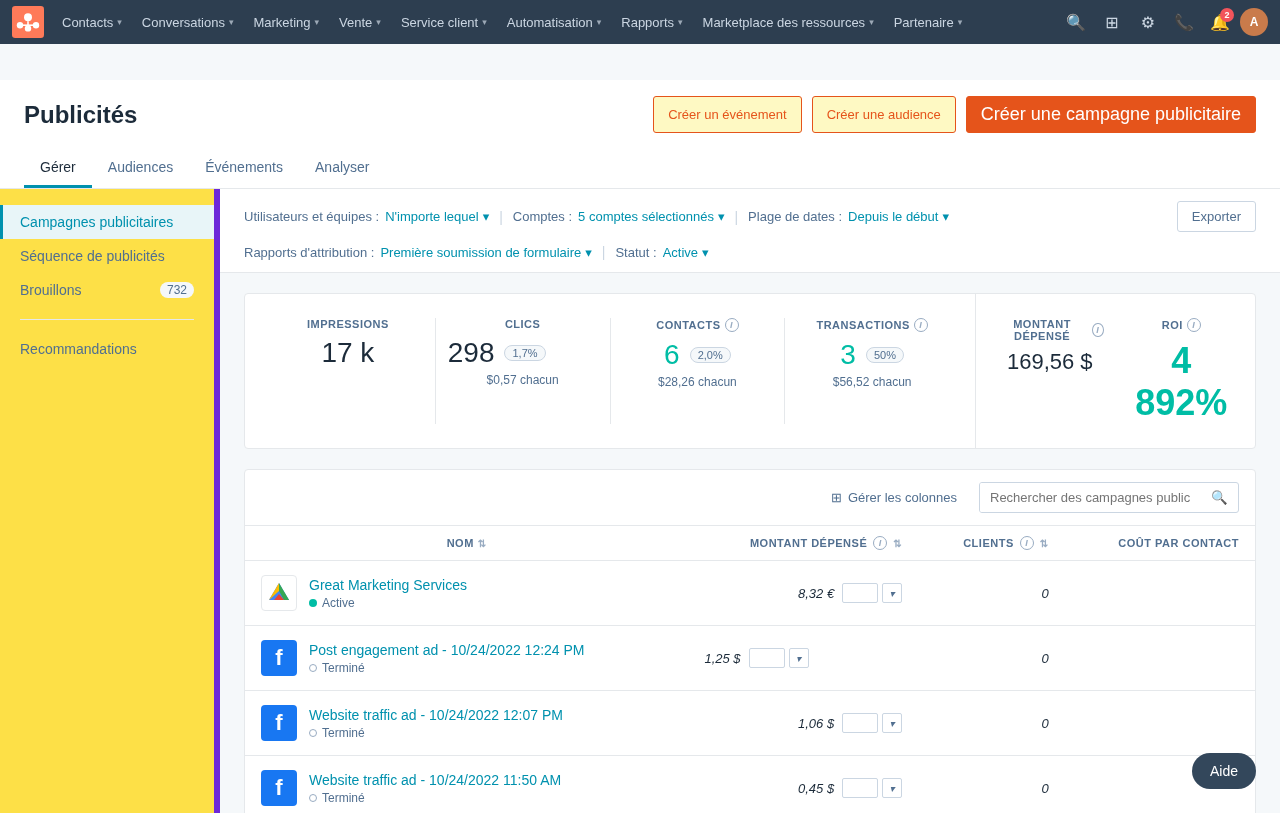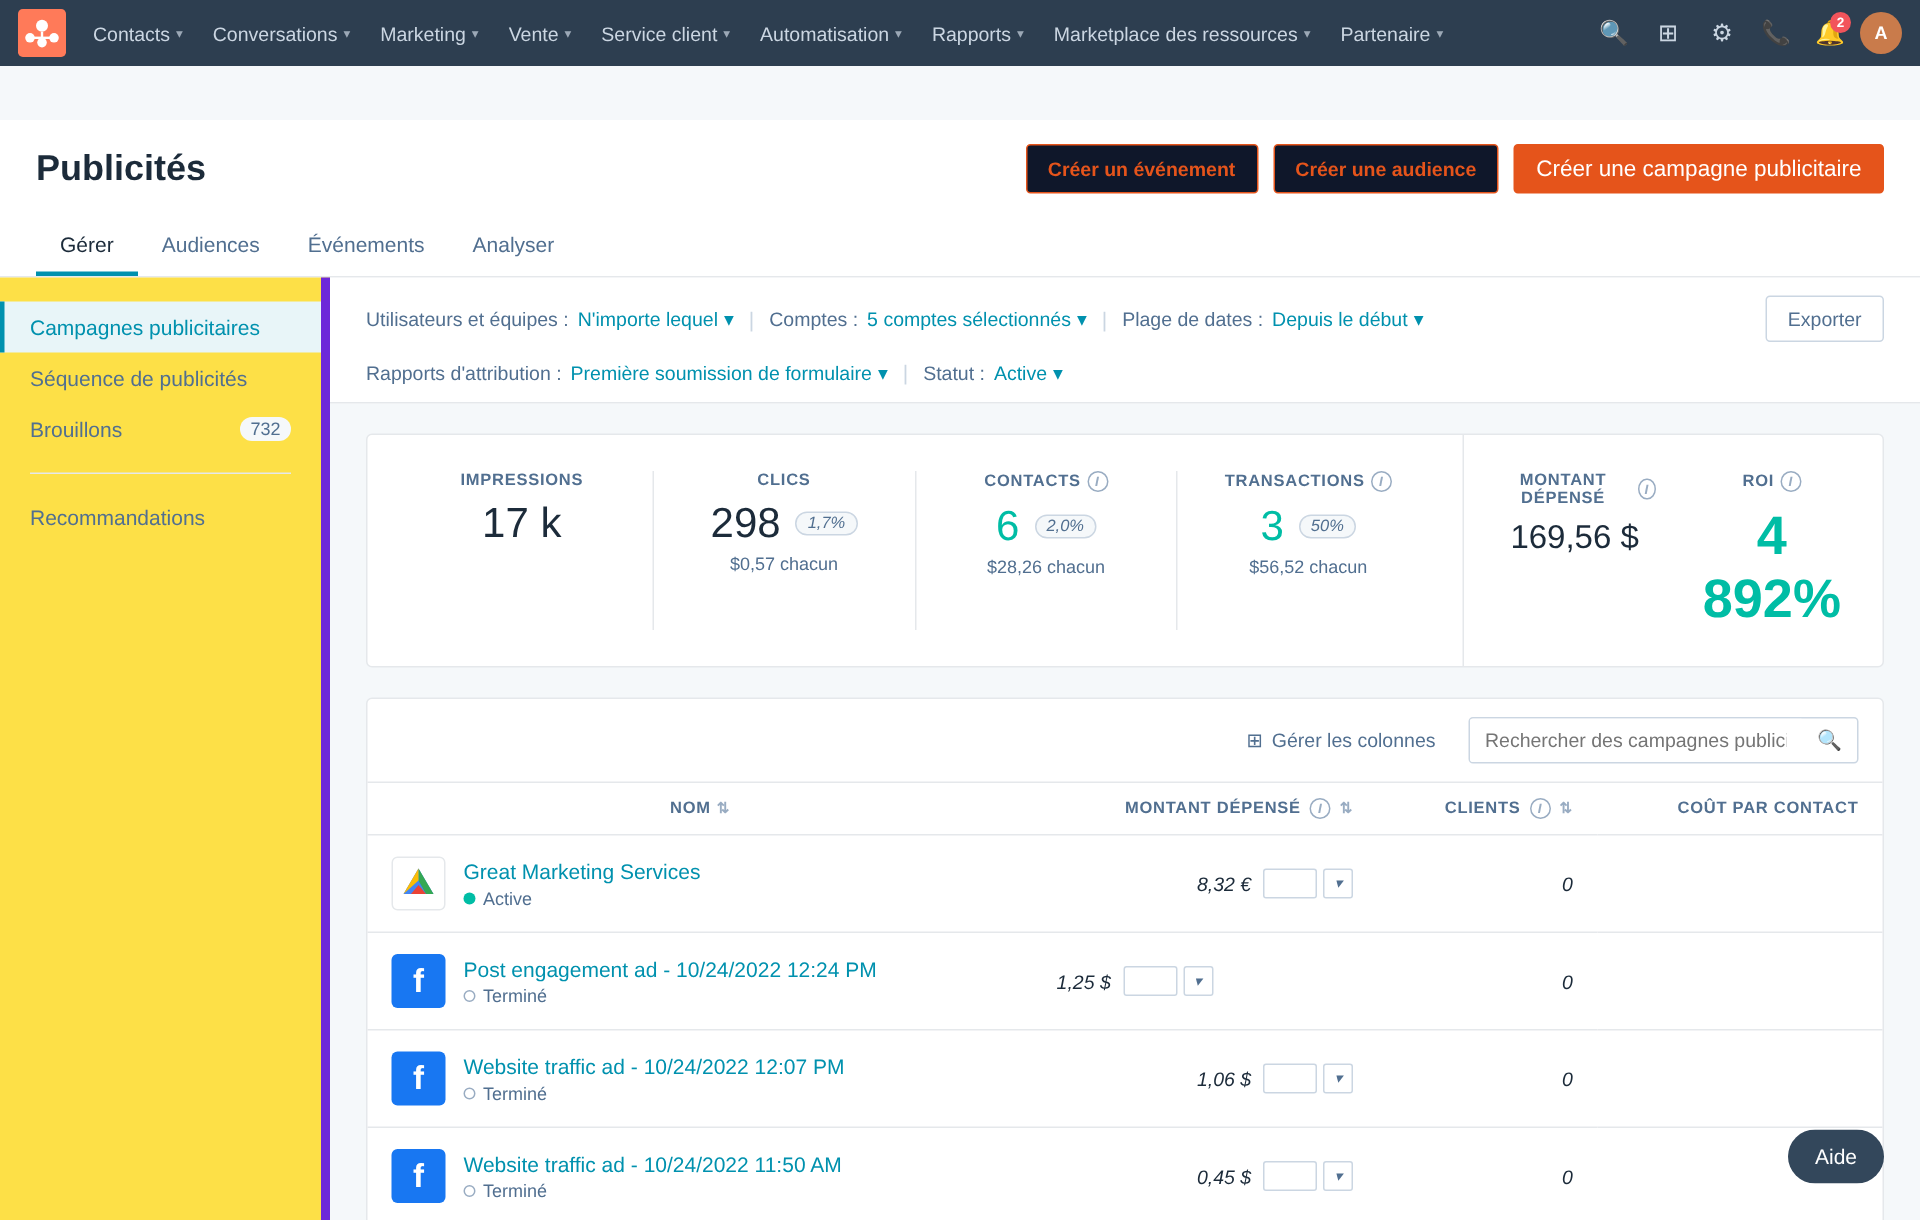--- a/index.html
+++ b/index.html
@@ -104,36 +104,36 @@
       font-size: 24px;
       font-weight: 600;
       color: #1c2b3a;
     }
     .header-buttons {
       display: flex;
       gap: 10px;
     }
     .btn-outline {
       border: 1px solid #e5541b;
-      background: #0f172a;
+      background: #fef9c3;
       color: #e5541b;
       padding: 7px 14px;
       border-radius: 3px;
       cursor: pointer;
       font-size: 13px;
-      font-weight: 700;
+      font-weight: 400;
     }
     .btn-primary {
       background: #e5541b;
       color: #fff;
       border: 1px solid #e5541b;
       padding: 7px 14px;
       border-radius: 3px;
       cursor: pointer;
-      font-size: 15px;
+      font-size: 18px;
       font-weight: 500;
     }
 
     
     .tabs {
       display: flex;
       gap: 0;
     }
     .tab {
       padding: 10px 16px;
@@ -259,21 +259,20 @@
     .stat-value.teal { color: #00bda5; }
     .stat-badge {
       display: inline-block;
       background: #f5f8fa;
       border: 1px solid #cbd6e2;
       border-radius: 10px;
       font-size: 11px;
       color: #516f90;
       padding: 1px 7px;
       margin-left: 4px;
-      font-style: italic;
     }
     .stat-sub {
       font-size: 12px;
       color: #516f90;
       margin-top: 4px;
     }
     .stats-right {
       width: 280px;
       border-left: 1px solid #e5e8eb;
       padding: 24px 20px;
@@ -638,21 +637,21 @@
           <div class="stat-label">
             <span>IMPRESSIONS</span>
           </div>
           <div class="stat-value">17 k</div>
         </div>
 
         <div class="stat-item">
           <div class="stat-label">
             <span>CLICS</span>
           </div>
-          <div style="display:flex;align-items:center;justify-content:center;gap:6px;">
+          <div style="display:flex;align-items:center;justify-content:flex-start;gap:6px;">
             <div class="stat-value">298</div>
             <span class="stat-badge">1,7%</span>
           </div>
           <div class="stat-sub">$0,57 chacun</div>
         </div>
 
         <div class="stat-item">
           <div class="stat-label">
             <span>CONTACTS</span>
             <span class="info-icon">i</span>

